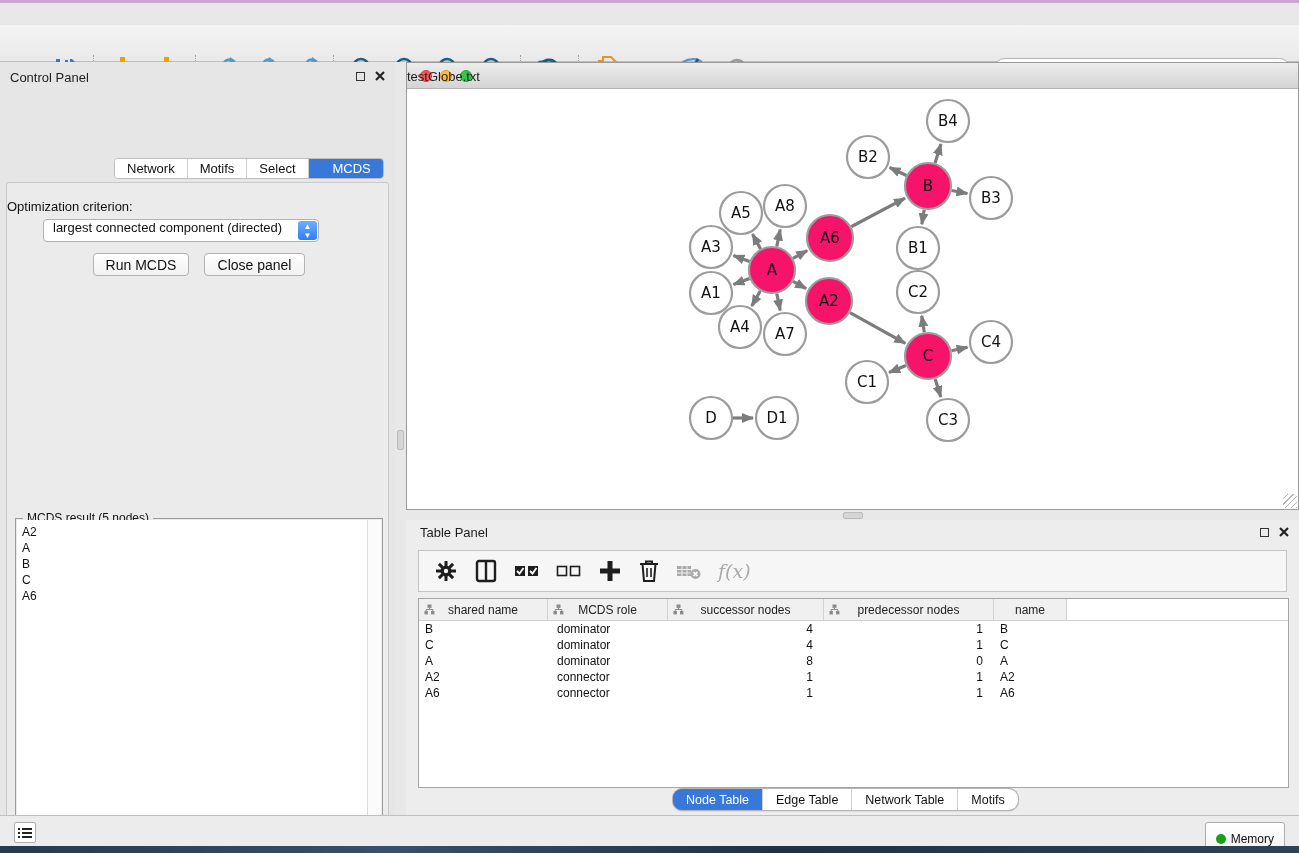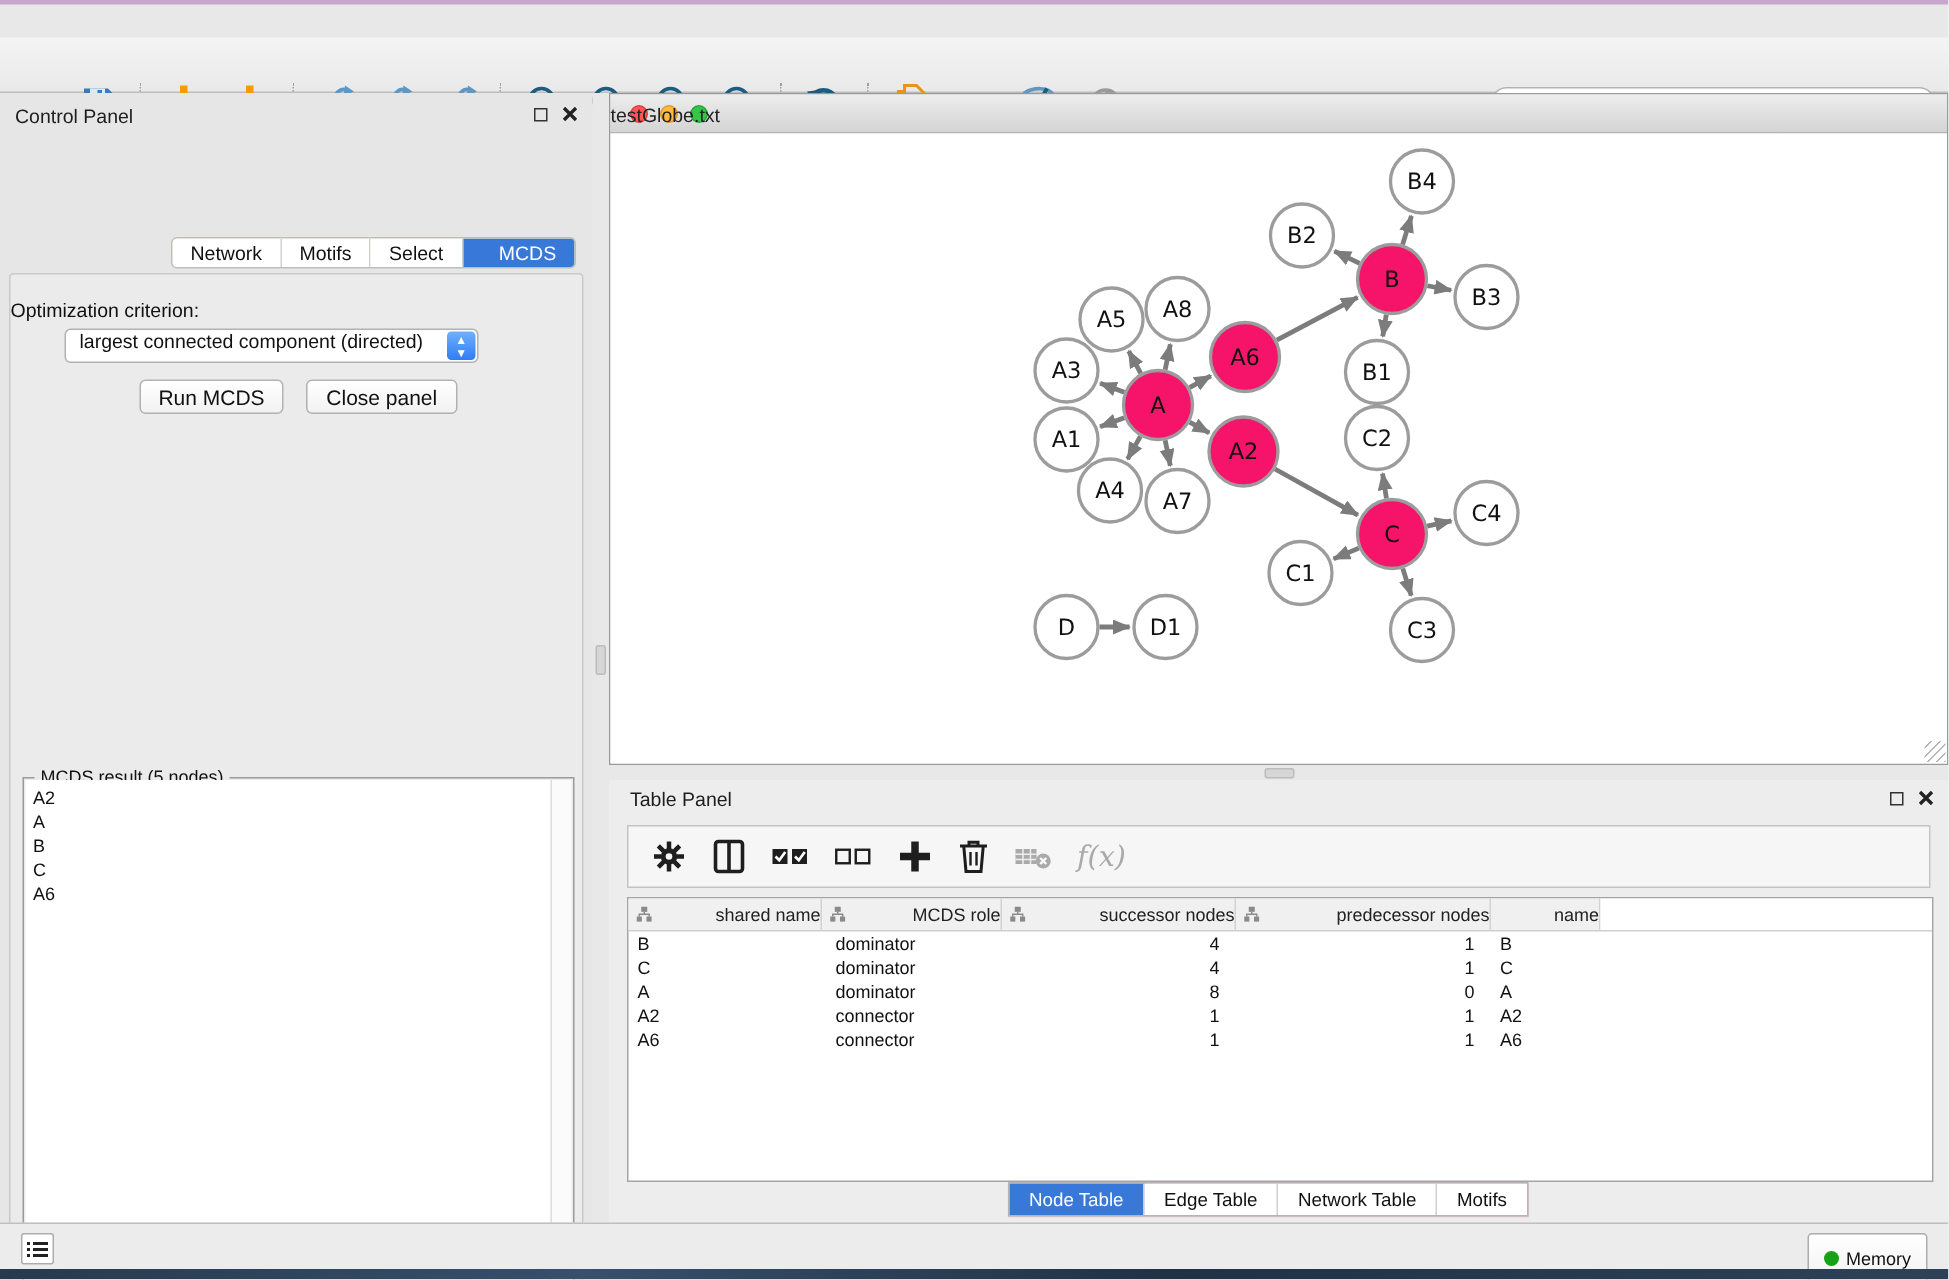--- a/index.html
+++ b/index.html
@@ -76,31 +76,31 @@
     background:repeating-linear-gradient(135deg, transparent 0 3px, #b5b5b5 3px 4px); }
 
   
   #table-panel { position:absolute; left:406px; top:520px; width:893px; height:295px; background:#ededed; }
   #tp-toolbar { position:absolute; left:12px; top:30px; width:869px; height:42px; background:#f6f6f6;
                 border:1px solid #c4c4c4; display:flex; align-items:center; gap:16px; padding-left:15px; }
   .fx { font-family:"DejaVu Serif", serif; font-style:italic; font-size:19px; color:#a9a9a9; }
   #node-table { position:absolute; left:12px; top:78px; width:871px; height:190px; background:#fff; border:1px solid #a5a5a5; }
   .thead { display:grid; grid-template-columns:129px 120px 156px 170px 73px 1fr; height:22px; border-bottom:1px solid #cfcfcf; }
   .th { position:relative; background:#f0f0f0; border-right:1px solid #d2d2d2; font-size:12px; color:#222;
-        display:flex; align-items:center; justify-content:flex-end; }
+        display:flex; align-items:center; justify-content:center; }
   .th .hicon { position:absolute; left:5px; top:5px; }
   .th.noicon { }
   .th.filler { background:#fff; border-right:none; }
   .trow { display:grid; grid-template-columns:129px 120px 156px 170px 73px 1fr; height:16px; font-size:12px; color:#111; }
   .td { padding:1px 0 0 6px; white-space:nowrap; overflow:hidden; }
   .td.num { text-align:right; padding:1px 11px 0 0; }
   .td.role { padding-left:9px; }
 
   #tp-tabs { position:absolute; left:266px; top:268px; display:flex; height:23px;
-             border:1px solid #b5b5b5; border-radius:0; background:#f9a8d4; overflow:hidden;
+             border:1px solid #b5b5b5; border-radius:10px; background:#d946ef; overflow:hidden;
              box-shadow:0 1px 1px rgba(0,0,0,0.08); }
   .tp-tab { font-size:12.5px; color:#111; padding:4px 13px 0; border-right:1px solid #cfcfcf; background:#fff; }
   .tp-tab:last-child { border-right:none; }
   .tp-tab.active { background:#3878d8; color:#fff; }
 
   
   #status-bar { position:absolute; left:0; top:815px; width:100%; height:31px; background:#ececec; border-top:1px solid #bfbfbf; }
   #list-btn { position:absolute; left:14px; top:6px; width:22px; height:21px; background:#fff; border:1px solid #adadad; border-radius:2px;
               display:flex; align-items:center; justify-content:center; }
   #memory-btn { position:absolute; right:14px; top:6px; height:22px; background:linear-gradient(#ffffff,#f1f1f1);

